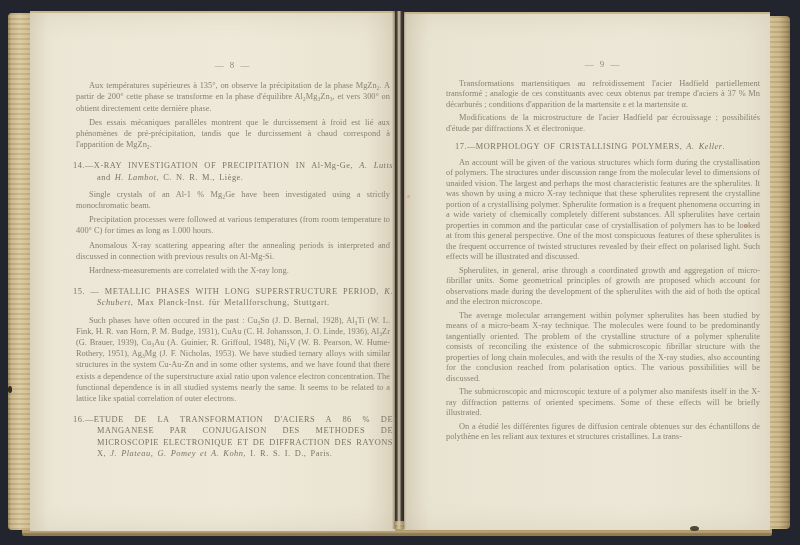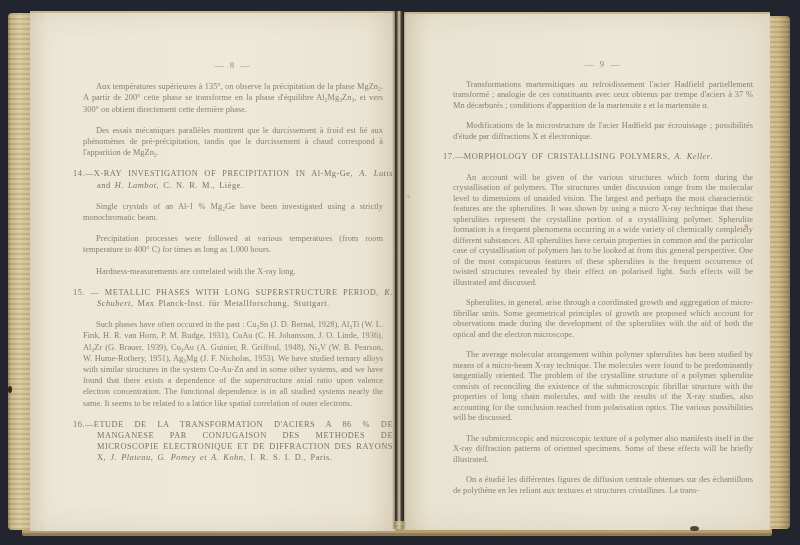--- a/index.html
+++ b/index.html
@@ -63,28 +63,28 @@
     position:absolute; overflow:hidden;
     text-align:justify; color:#8a8173;
   }
   .page-left  .body { left:43px; top:47px; width:320px; height:448px; font-size:8.4px; line-height:11.2px; }
   .page-right .body { left:39px; top:45px; width:320px; height:455px; font-size:8.4px; line-height:10.5px; }
 
   .pagenum {
     text-align:center; font-size:8.8px; letter-spacing:2px;
     color:#93897b; margin:0 0 9px 0; text-indent:0;
   }
-  .para { margin:10px; }
+  .para { margin:3px; }
   .para.indent { text-indent:13px; }
   .heading {
     letter-spacing:.5px; word-spacing:1.5px; color:#7d7466;
     padding-left:24px; text-indent:-24px;
   }
   .page-left  .heading { margin:10px 0 6px 0; }
-  .page-right .heading { margin:8px 0 5px 0; }
+  .page-right .heading { margin:8px 0 5px 12px; }
   .it { font-style:italic; }
 
   
   .speck { position:absolute; border-radius:50%; z-index:4; }
   .speck-1 { left:744px; top:224px; width:4px; height:4px; background:rgba(195,110,45,.4); }
   .speck-2 { left:407px; top:195px; width:3px; height:3px; background:rgba(185,120,60,.32); }
   .speck-3 { left:8px;  top:386px; width:4px; height:7px; background:rgba(28,24,14,.85); border-radius:40%; }
   .speck-4 { left:690px; top:526px; width:9px; height:5px; background:rgba(40,33,18,.8); border-radius:50%; }
 </style>
 </head>
@@ -98,20 +98,21 @@
 
   <div class="page page-left">
     <div class="body">
       <div class="pagenum">— 8 —</div>
       <div>
           <div class="para indent"><span>Aux températures supérieures à 135°, on observe la précipitation de la phase MgZn₂. A partir de 200° cette phase se transforme en la phase d'équilibre Al₂Mg₃Zn₃, et vers 300° on obtient directement cette dernière phase.</span></div>
           <div class="para indent"><span>Des essais mécaniques parallèles montrent que le durcissement à froid est lié aux phénomènes de pré-précipitation, tandis que le durcissement à chaud correspond à l'apparition de MgZn₂.</span></div>
           <div class="heading"><span>14.—X-RAY INVESTIGATION OF PRECIPITATION IN Al-Mg-Ge, </span><span class="it">A. Lutts</span><span> and </span><span class="it">H. Lambot</span><span>, C. N. R. M., Liège.</span></div>
           <div class="para indent"><span>Single crystals of an Al-1 % Mg₂Ge have been investigated using a strictly monochromatic beam.</span></div>
           <div class="para indent"><span>Precipitation processes were followed at various temperatures (from room temperature to 400° C) for times as long as 1.000 hours.</span></div>
+          <div class="para indent"><span>Anomalous X-ray scattering appearing after the annealing periods is interpreted and discussed in connection with previous results on Al-Mg-Si.</span></div>
           <div class="para indent"><span>Hardness-measurements are correlated with the X-ray long.</span></div>
           <div class="heading"><span>15. — METALLIC PHASES WITH LONG SUPERSTRUCTURE PERIOD, </span><span class="it">K. Schubert</span><span>, Max Planck-Inst. für Metallforschung, Stuttgart.</span></div>
           <div class="para indent"><span>Such phases have often occured in the past : Cu₃Sn (J. D. Bernal, 1928), Al₃Ti (W. L. Fink, H. R. van Horn, P. M. Budge, 1931), CuAu (C. H. Johansson, J. O. Linde, 1936), Al₃Zr (G. Brauer, 1939), Cu₃Au (A. Guinier, R. Griffoul, 1948), Ni₃V (W. B. Pearson, W. Hume-Rothery, 1951), Ag₃Mg (J. F. Nicholas, 1953). We have studied ternary alloys with similar structures in the system Cu-Au-Zn and in some other systems, and we have found that there exists a dependence of the superstructure axial ratio upon valence electron concentration. The functional dependence is in all studied systems nearly the same. It seems to be related to a lattice like spatial correlation of outer electrons.</span></div>
           <div class="heading"><span>16.—ETUDE DE LA TRANSFORMATION D'ACIERS A 86 % DE MANGANESE PAR CONJUGAISON DES METHODES DE MICROSCOPIE ELECTRONIQUE ET DE DIFFRACTION DES RAYONS X, </span><span class="it">J. Plateau, G. Pomey et A. Kohn</span><span>, I. R. S. I. D., Paris.</span></div>
         </div>
     </div>
   </div>
 
   <div class="gutter"></div>
 

